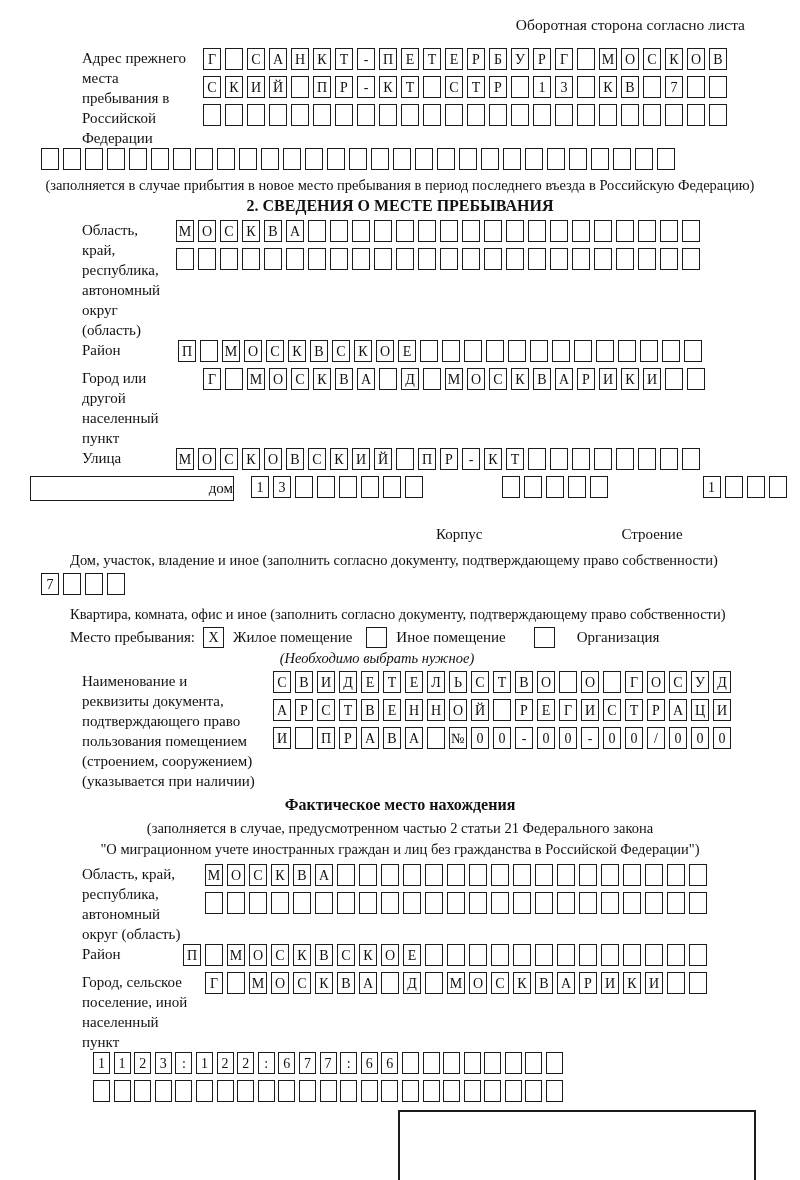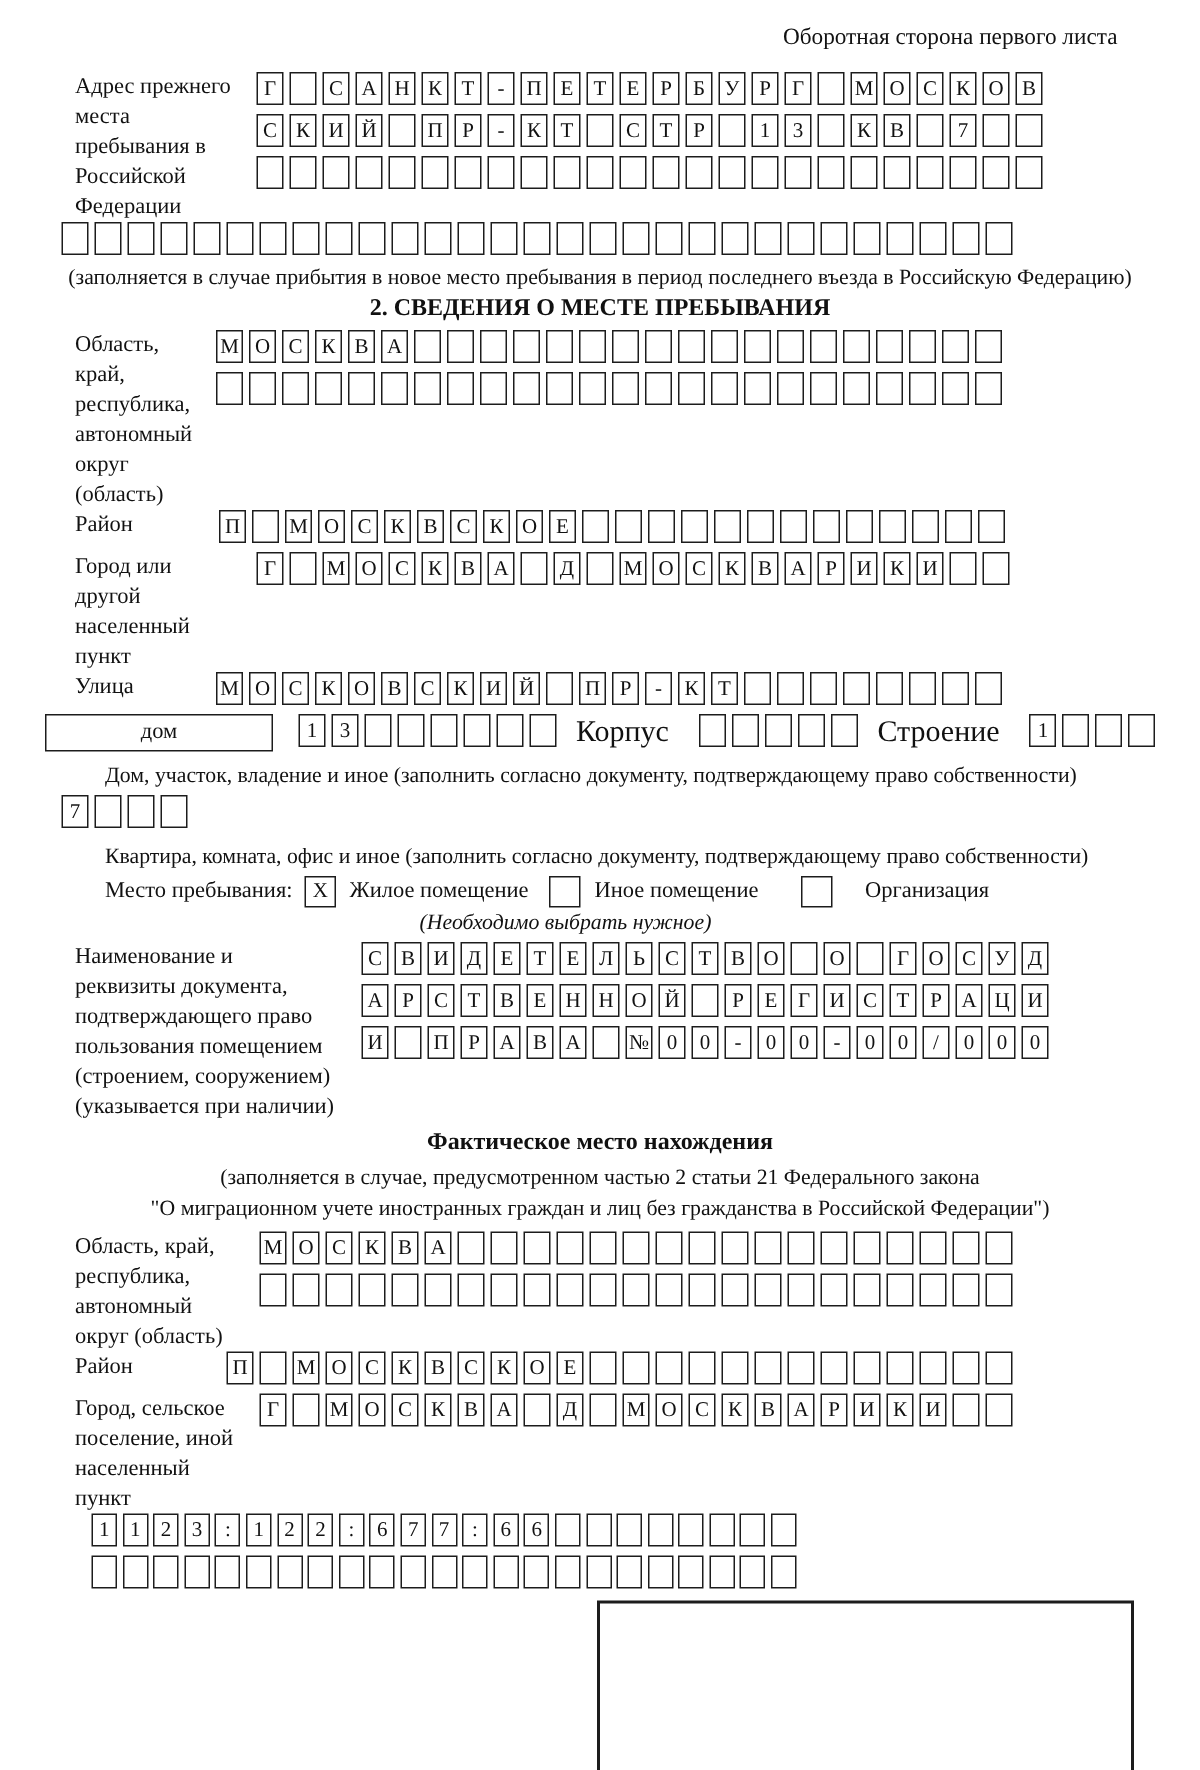--- a/index.html
+++ b/index.html
@@ -8,55 +8,55 @@
     width:800px; height:1180px; overflow:hidden;
     font-family:"Liberation Serif","DejaVu Serif",serif;
     color:#111; padding:16px 30px 0 30px; position:relative;
   }
   .header-note { text-align:right; font-size:15.5px; padding-right:25px; margin-bottom:14px; }
 
   .field { display:flex; align-items:flex-start; }
   .flabel { flex-shrink:0; font-size:15px; line-height:20px; padding-right:6px; }
   .w110 { width:110px; } .w83 { width:83px; } .w85 { width:85px; }
   .w180 { width:180px; } .w112 { width:112px; } .w90 { width:90px; } .w155 { width:155px; }
-  .indent { margin-left:20px; }
+  .indent { margin-left:52px; }
 
   .cellrow { white-space:nowrap; height:25px; margin-bottom:3px;padding-left:11px; }
   .cell {
     display:inline-block; width:18px; height:22px; line-height:21px;
     border:1.6px solid #1c1c1c; margin-right:4px; text-align:center;
     font-size:14px; vertical-align:top; font-family:"Liberation Serif",serif;
   }
   .cell-sm .cell { width:17px; margin-right:3.6px; }
 
   .caption { font-size:14.5px; line-height:18px; text-align:center; margin:1px 0 3px 0; }
   .caption-left { font-size:14.5px; line-height:19px; margin:0 0 3px 40px; }
   .sec-title { font-weight:bold; font-size:16px; text-align:center; margin:3px 0 5px 0; }
 
   .inline-row { display:flex; align-items:flex-start; margin-bottom:4px; }
   .wide-box {
     height:25px; border:1.8px solid #1c1c1c; text-align:center;
     font-size:15px; line-height:22px; flex-shrink:0;
   }
-  .inline-label { font-size:20px; line-height:25px; padding:0 9px; flex-shrink:0; }
+  .inline-label { font-size:15px; line-height:25px; padding:0 9px; flex-shrink:0;margin-top:46px; }
 
   .mesto-row { display:flex; align-items:center; margin:3px 0 2px 40px; font-size:15px; }
   .checkbox {
     display:inline-flex; width:21px; height:21px; border:1.6px solid #1c1c1c;
     align-items:center; justify-content:center; font-size:14px; flex-shrink:0;
   }
   .mesto-row .opt { margin:0 14px 0 9px; }
   .mesto-note { font-size:14.5px; margin:0 0 4px 242px; width:210px; text-align:center;font-style:italic; }
 
   .stamp-box { width:358px; height:160px; border:2px solid #1c1c1c; margin:2px 0 0 368px; }
 </style>
 </head>
 <body>
 
-<div class="header-note">Оборотная сторона первого листа</div>
+<div class="header-note">Оборотная сторона согласно листа</div>
 
 <div class="field indent">
   <div class="flabel w110">Адрес прежнего места пребывания в Российской Федерации</div>
   <div>
     <div class="cellrow"><span class="cell">Г</span><span class="cell"></span><span class="cell">С</span><span class="cell">А</span><span class="cell">Н</span><span class="cell">К</span><span class="cell">Т</span><span class="cell">-</span><span class="cell">П</span><span class="cell">Е</span><span class="cell">Т</span><span class="cell">Е</span><span class="cell">Р</span><span class="cell">Б</span><span class="cell">У</span><span class="cell">Р</span><span class="cell">Г</span><span class="cell"></span><span class="cell">М</span><span class="cell">О</span><span class="cell">С</span><span class="cell">К</span><span class="cell">О</span><span class="cell">В</span></div>
     <div class="cellrow"><span class="cell">С</span><span class="cell">К</span><span class="cell">И</span><span class="cell">Й</span><span class="cell"></span><span class="cell">П</span><span class="cell">Р</span><span class="cell">-</span><span class="cell">К</span><span class="cell">Т</span><span class="cell"></span><span class="cell">С</span><span class="cell">Т</span><span class="cell">Р</span><span class="cell"></span><span class="cell">1</span><span class="cell">3</span><span class="cell"></span><span class="cell">К</span><span class="cell">В</span><span class="cell"></span><span class="cell">7</span><span class="cell"></span><span class="cell"></span></div>
     <div class="cellrow"><span class="cell"></span><span class="cell"></span><span class="cell"></span><span class="cell"></span><span class="cell"></span><span class="cell"></span><span class="cell"></span><span class="cell"></span><span class="cell"></span><span class="cell"></span><span class="cell"></span><span class="cell"></span><span class="cell"></span><span class="cell"></span><span class="cell"></span><span class="cell"></span><span class="cell"></span><span class="cell"></span><span class="cell"></span><span class="cell"></span><span class="cell"></span><span class="cell"></span><span class="cell"></span><span class="cell"></span></div>
   </div>
 </div>
 <div class="cellrow"><span class="cell"></span><span class="cell"></span><span class="cell"></span><span class="cell"></span><span class="cell"></span><span class="cell"></span><span class="cell"></span><span class="cell"></span><span class="cell"></span><span class="cell"></span><span class="cell"></span><span class="cell"></span><span class="cell"></span><span class="cell"></span><span class="cell"></span><span class="cell"></span><span class="cell"></span><span class="cell"></span><span class="cell"></span><span class="cell"></span><span class="cell"></span><span class="cell"></span><span class="cell"></span><span class="cell"></span><span class="cell"></span><span class="cell"></span><span class="cell"></span><span class="cell"></span><span class="cell"></span></div>
@@ -78,21 +78,21 @@
 <div class="field indent">
   <div class="flabel w110">Город или другой населенный пункт</div>
   <div class="cellrow"><span class="cell">Г</span><span class="cell"></span><span class="cell">М</span><span class="cell">О</span><span class="cell">С</span><span class="cell">К</span><span class="cell">В</span><span class="cell">А</span><span class="cell"></span><span class="cell">Д</span><span class="cell"></span><span class="cell">М</span><span class="cell">О</span><span class="cell">С</span><span class="cell">К</span><span class="cell">В</span><span class="cell">А</span><span class="cell">Р</span><span class="cell">И</span><span class="cell">К</span><span class="cell">И</span><span class="cell"></span><span class="cell"></span></div>
 </div>
 <div class="field indent">
   <div class="flabel w83">Улица</div>
   <div class="cellrow"><span class="cell">М</span><span class="cell">О</span><span class="cell">С</span><span class="cell">К</span><span class="cell">О</span><span class="cell">В</span><span class="cell">С</span><span class="cell">К</span><span class="cell">И</span><span class="cell">Й</span><span class="cell"></span><span class="cell">П</span><span class="cell">Р</span><span class="cell">-</span><span class="cell">К</span><span class="cell">Т</span><span class="cell"></span><span class="cell"></span><span class="cell"></span><span class="cell"></span><span class="cell"></span><span class="cell"></span><span class="cell"></span><span class="cell"></span></div>
 </div>
 
 <div class="inline-row">
-  <div class="wide-box" style="width:152px; margin-right:6px;">дом</div>
+  <div class="wide-box" style="width:204px; margin-right:6px;text-align:right;">дом</div>
   <div class="cellrow"><span class="cell">1</span><span class="cell">3</span><span class="cell"></span><span class="cell"></span><span class="cell"></span><span class="cell"></span><span class="cell"></span><span class="cell"></span></div>
   <div class="inline-label">Корпус</div>
   <div class="cellrow"><span class="cell"></span><span class="cell"></span><span class="cell"></span><span class="cell"></span><span class="cell"></span></div>
   <div class="inline-label">Строение</div>
   <div class="cellrow"><span class="cell">1</span><span class="cell"></span><span class="cell"></span><span class="cell"></span></div>
 </div>
 <div class="caption-left">Дом, участок, владение и иное (заполнить согласно документу, подтверждающему право собственности)</div>
 
 <div class="inline-row">
   <div class="cellrow"><span class="cell">7</span><span class="cell"></span><span class="cell"></span><span class="cell"></span></div>

